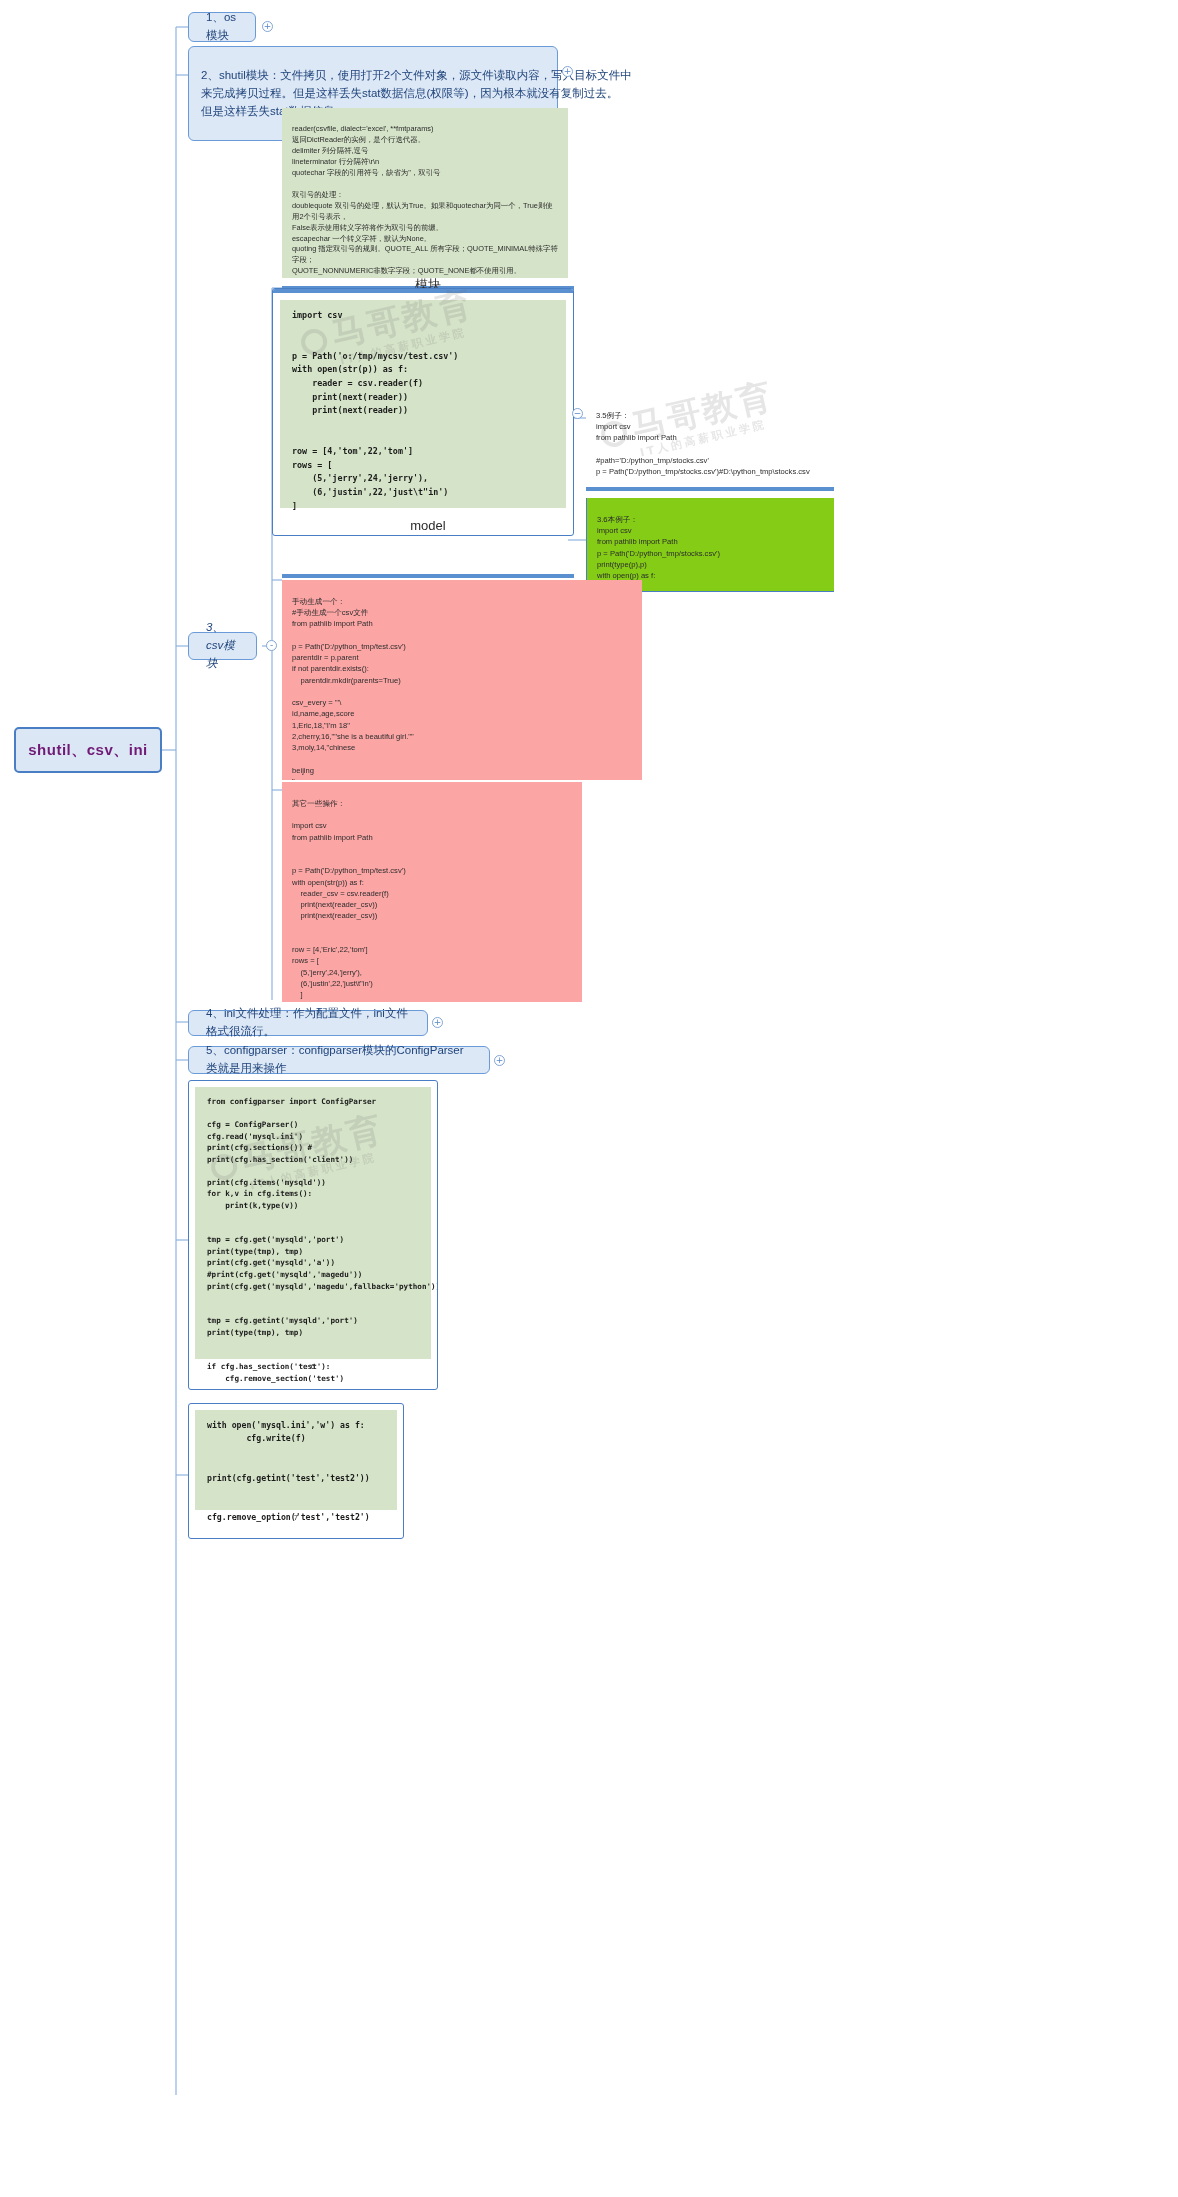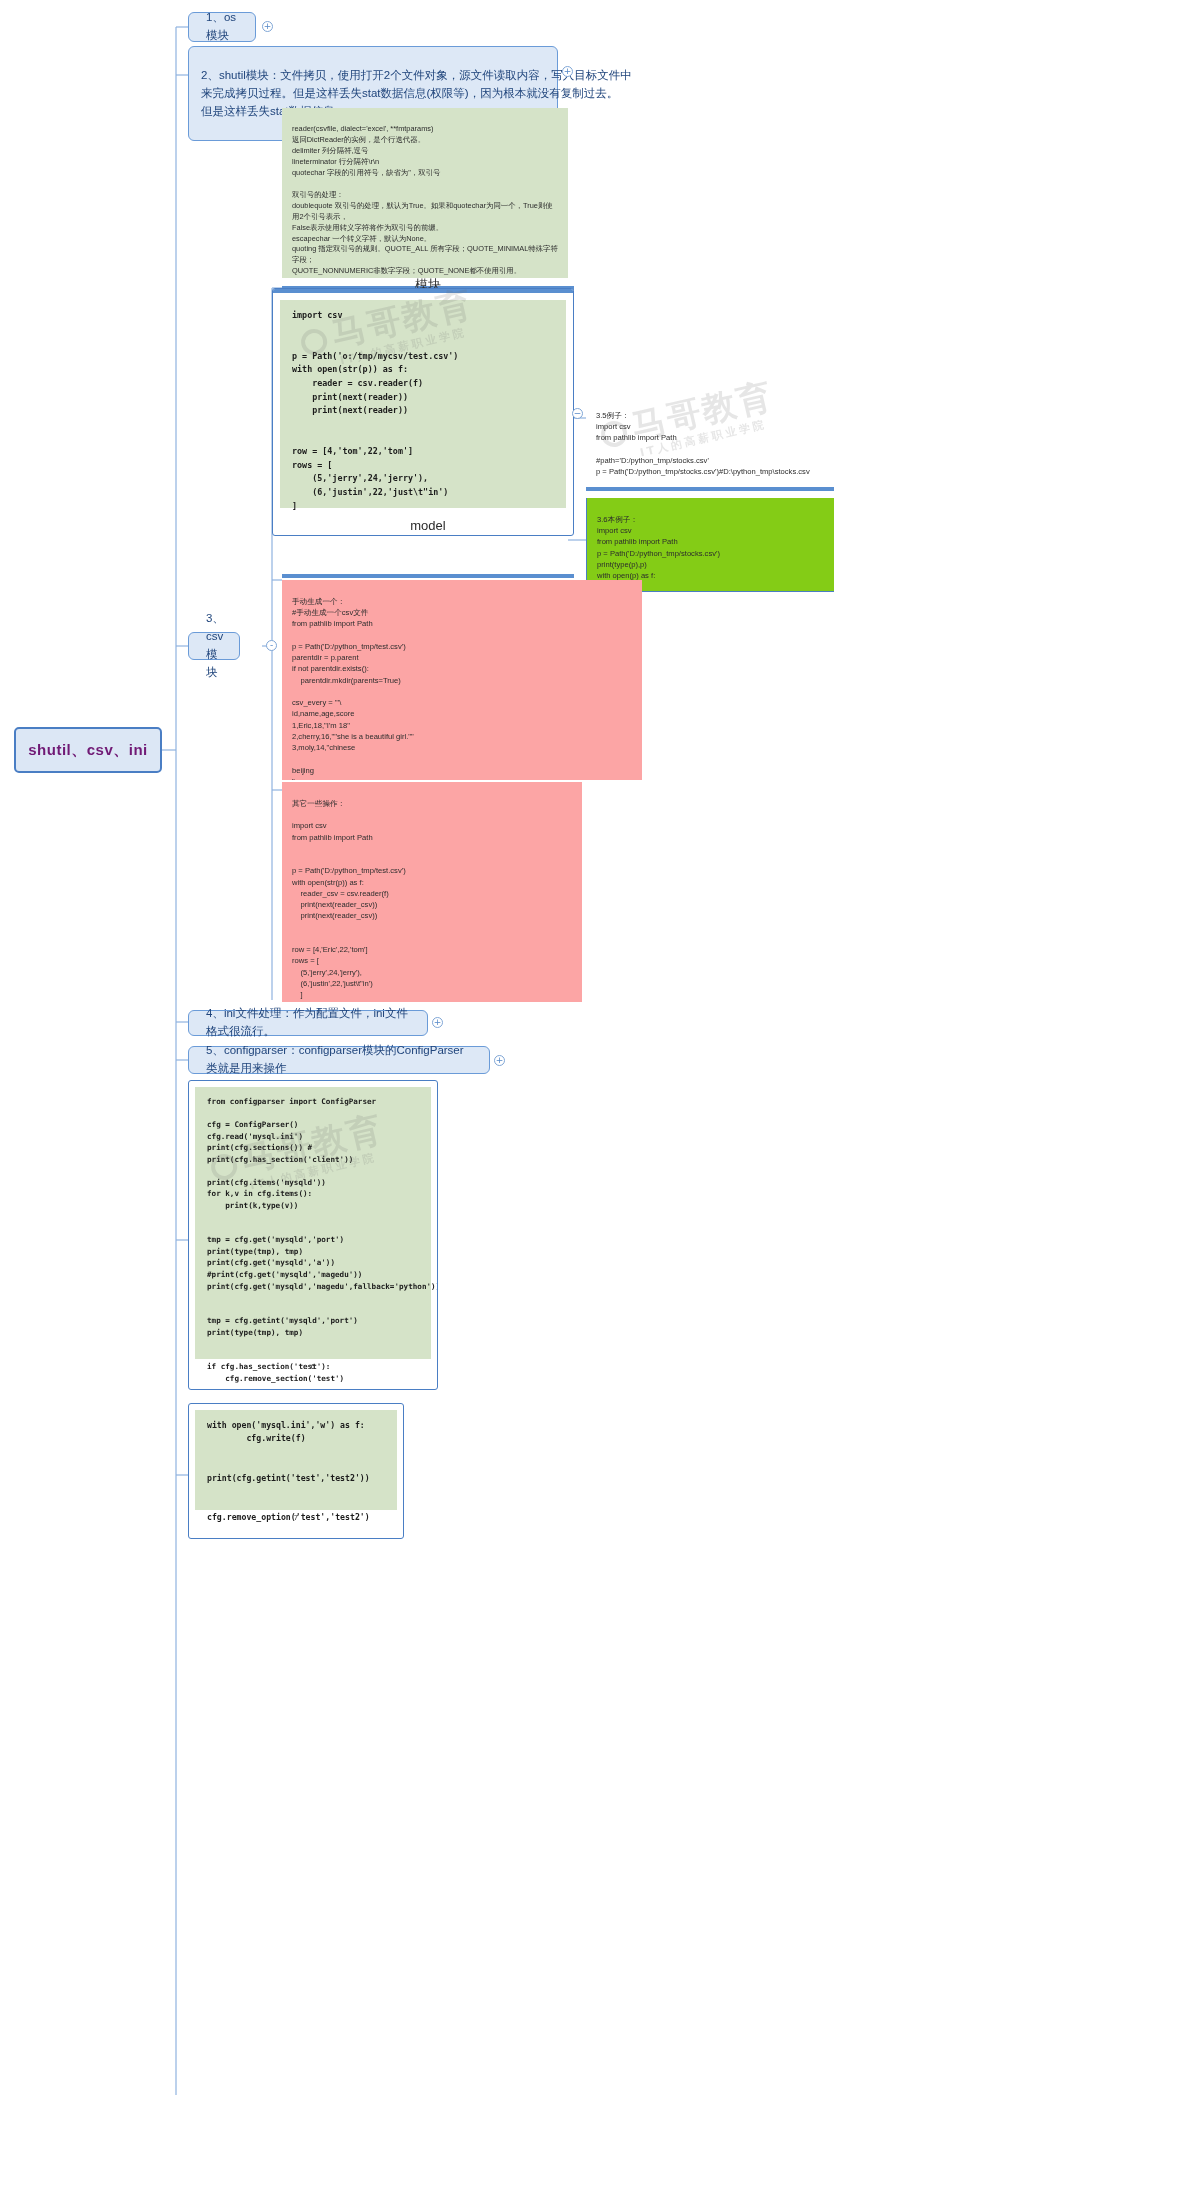--- a/index.html
+++ b/index.html
@@ -230,21 +230,21 @@
   <div class="note" style="left:586px; top:498px; width:248px; height:94px; background:#84cc16; font-size:7.6px; border-left:1.4px solid #4a7ec4; border-bottom:1.4px solid #4a7ec4;">3.6本例子：
 import csv
 from pathlib import Path
 p = Path('D:/python_tmp/stocks.csv')
 print(type(p),p)
 with open(p) as f:
    for line in f:
       row = line.split(',')
       print(row)</div>
 
-  <div class="topic" style="left:188px; top:632px; width:52px; height:28px;">
+  <div class="topic" style="left:188px; top:632px; width:69px; height:28px;font-style:italic;">
     <span>3、csv模块</span>
   </div>
   <div class="toggle" style="left:266px; top:640px;">-</div>
 
   <div class="note" style="left:282px; top:580px; width:360px; height:200px; background:#fca5a5; font-size:7.6px;">手动生成一个：
 #手动生成一个csv文件
 from pathlib import Path
 
 p = Path('D:/python_tmp/test.csv')
 parentdir = p.parent

